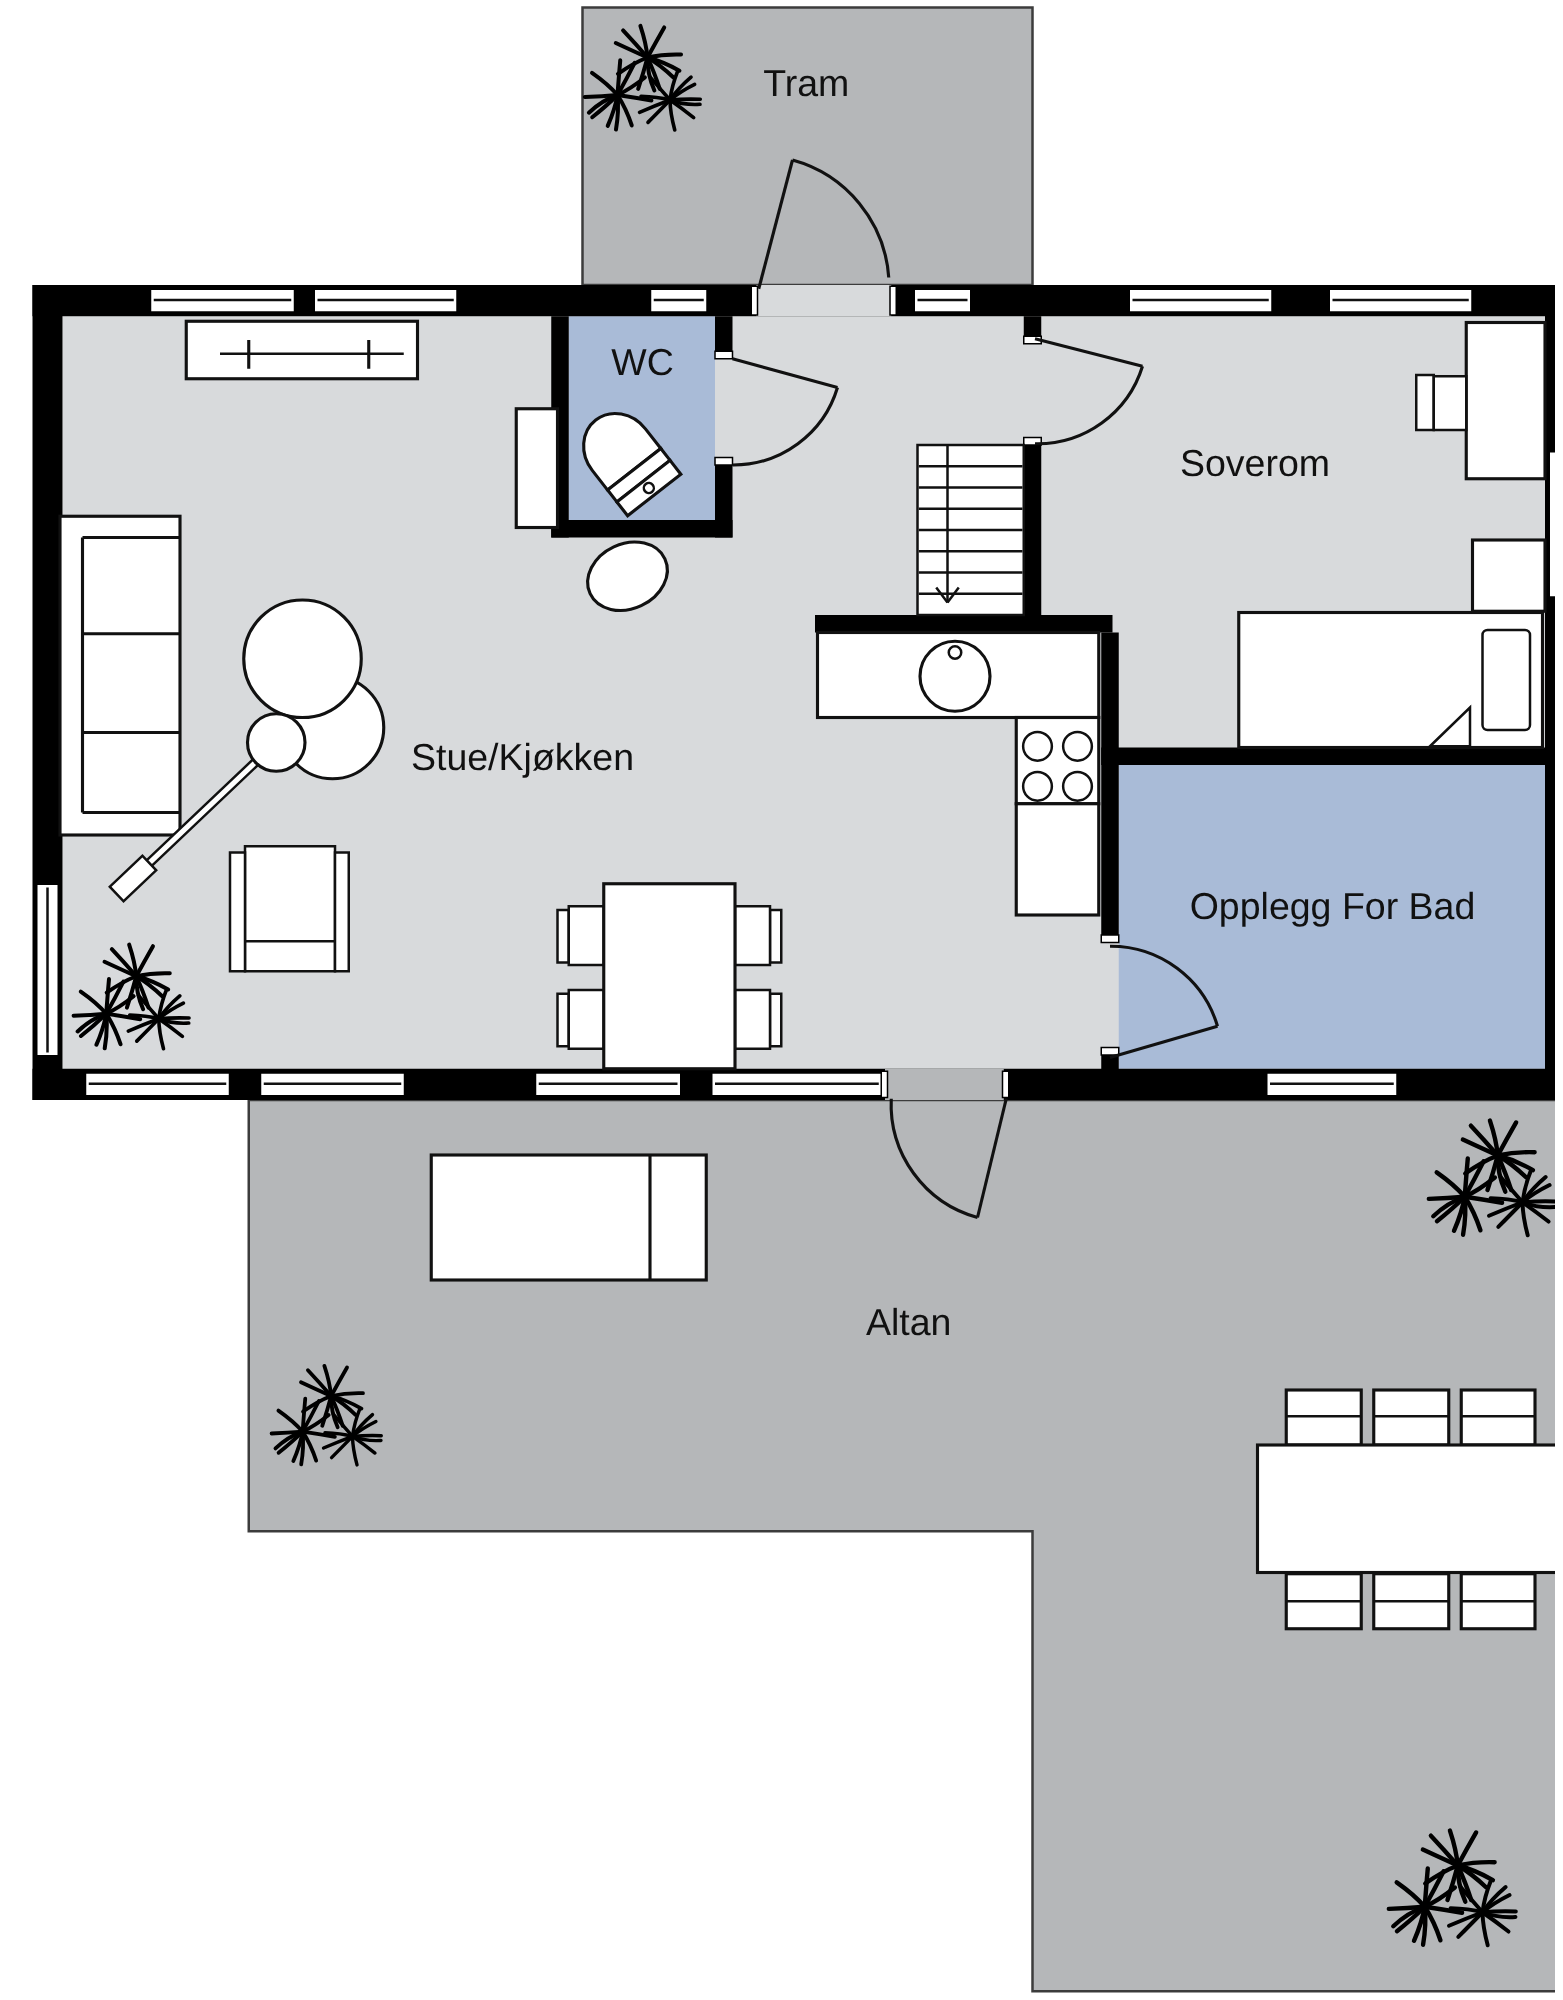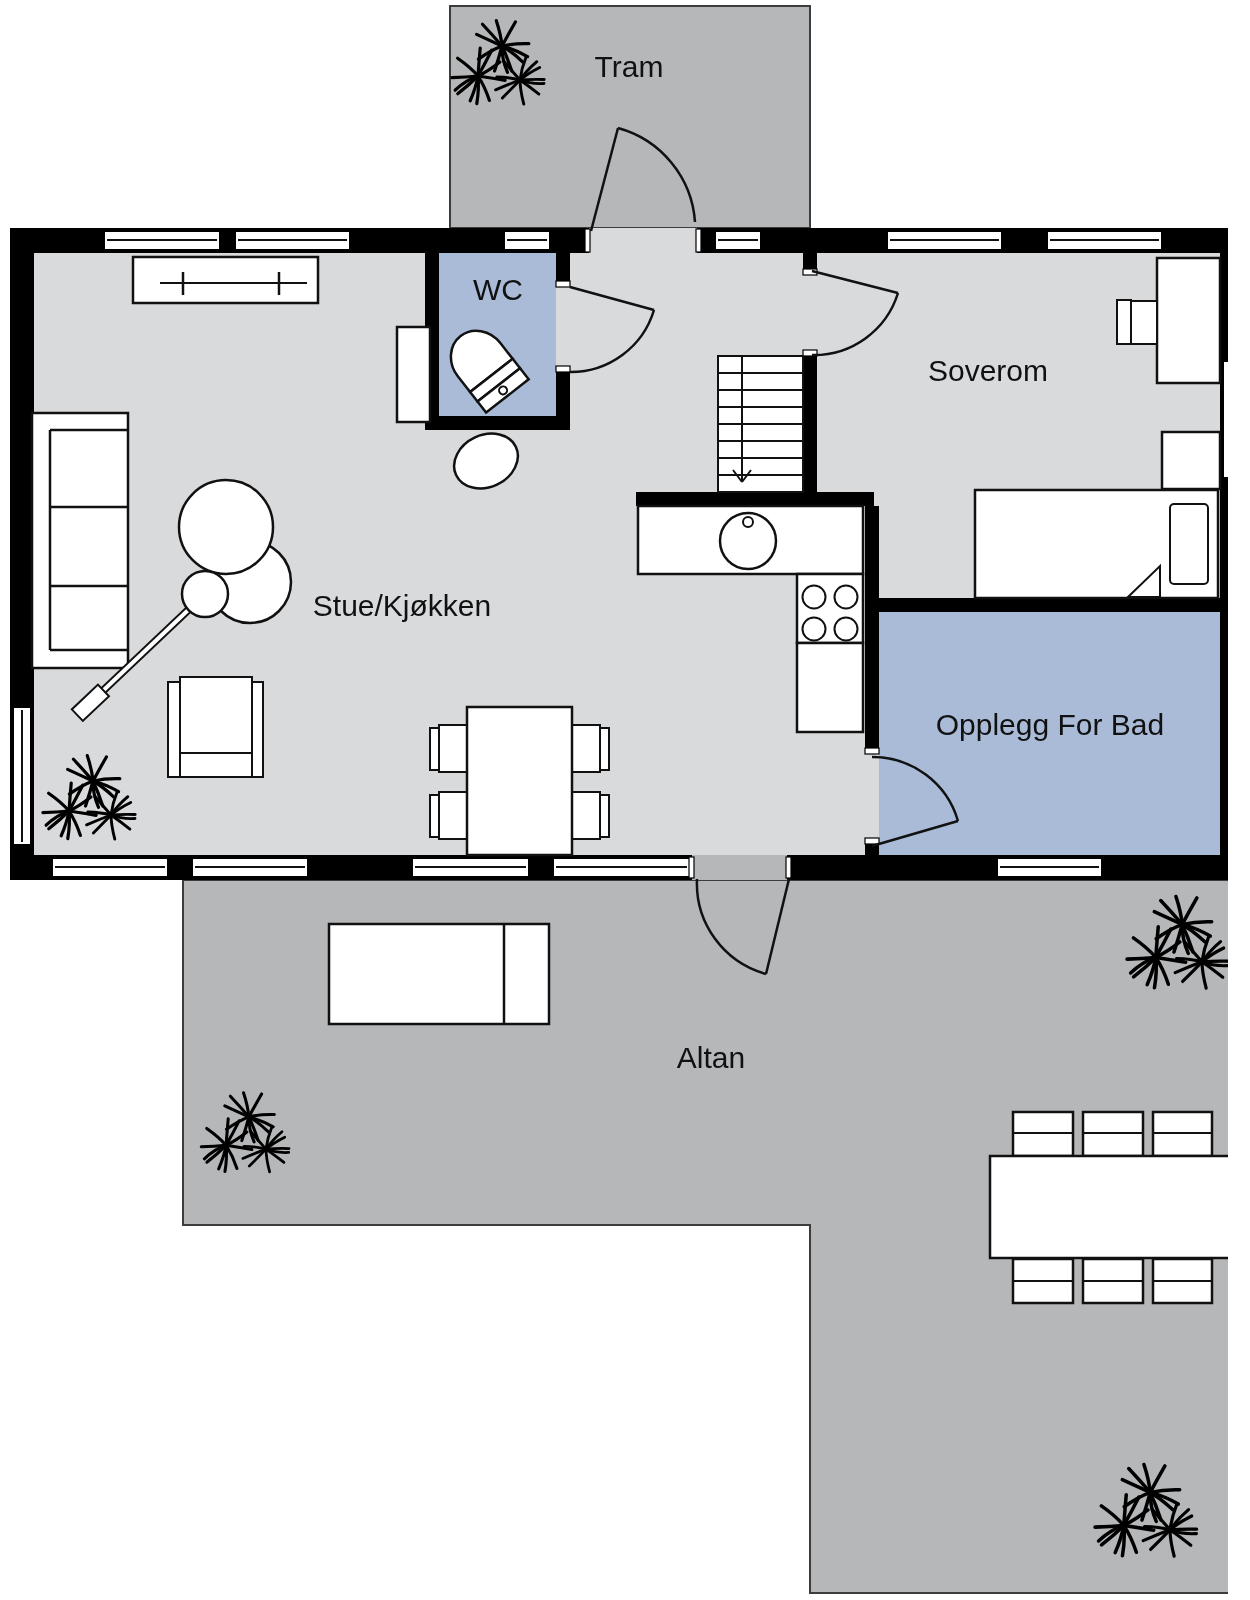--- a/index.html
+++ b/index.html
@@ -1,18 +1,18 @@
 <!DOCTYPE html>
 <html style="--floor-indoor: #d8dadc; --floor-outdoor: #b5b7b9; --room-highlight-blue: #a9bbd7; --wall: #000000; --furniture-fill: #ffffff; --furniture-stroke: #111111; --label-text: #111111; --background: #ffffff;"><head>
 <meta charset="utf-8">
 <title>Floor plan</title>
 <style>
   html,body{margin:0;padding:0;background:#fff;}
   .stage{position:relative;width:1228px;height:1600px;background:#fde047;overflow:hidden;
-         font-family:"Liberation Sans",sans-serif;}
+         font-family:"Liberation Sans",sans-serif;margin-left:16px;}
   svg{display:block}
   .wall{fill:var(--wall,#000);}
   .indoor{fill:var(--floor-indoor,#d8dadc);}
   .outdoor{fill:var(--floor-outdoor,#b5b7b9);stroke:#3c3c3c;stroke-width:2;}
   .blue{fill:var(--room-highlight-blue,#a9bbd7);}
   .furn{fill:var(--furniture-fill,#fff);stroke:var(--furniture-stroke,#111);stroke-width:2.5;}
   .furn2{fill:var(--furniture-fill,#fff);stroke:var(--furniture-stroke,#111);stroke-width:2;}
   .ln{stroke:var(--furniture-stroke,#111);stroke-width:2.5;fill:none;}
   .thin{stroke-width:2;}
   .win{fill:#fff;stroke:#000;stroke-width:2;}

